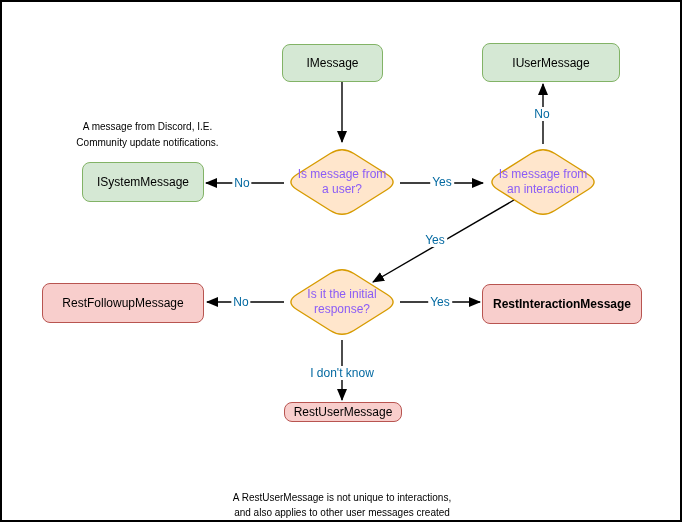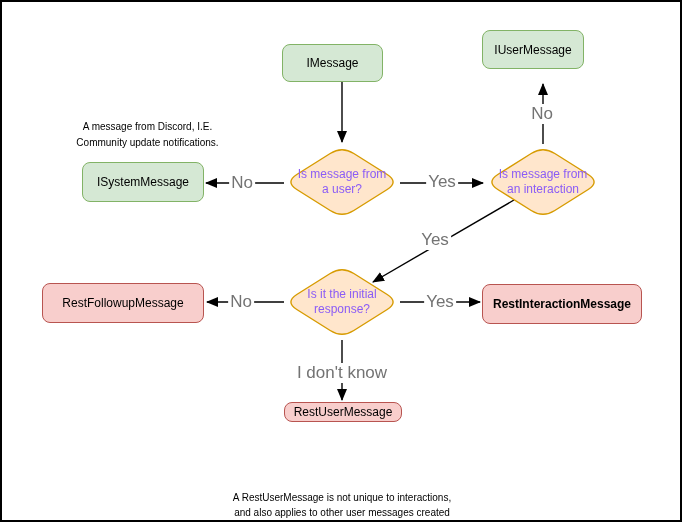--- a/index.html
+++ b/index.html
@@ -77,23 +77,23 @@
     text-align: center;
     font-size: 12px;
     line-height: 15px;
     color: #8b5cf6;
   }
   .edge-label {
     position: absolute;
     transform: translate(-50%, -50%);
     background: var(--background, #ffffff);
     padding: 0 2px;
-    font-size: 17px;
+    font-size: 12px;
     white-space: nowrap;
-    color: #737373;
+    color: #0369a1;
   }
   .note {
     position: absolute;
     text-align: center;
     font-size: 10px;
     line-height: 16px;
     white-space: pre-line;
     color: #000000;
   }
   .note.bottom {
@@ -117,21 +117,21 @@
     <line x1="398" y1="181" x2="481" y2="181" marker-end="url(#arrow)"></line>
     <line x1="541" y1="142" x2="541" y2="82" marker-end="url(#arrow)"></line>
     <line x1="512" y1="198" x2="371" y2="280" marker-end="url(#arrow)"></line>
     <line x1="282" y1="300" x2="205" y2="300" marker-end="url(#arrow)"></line>
     <line x1="398" y1="300" x2="478" y2="300" marker-end="url(#arrow)"></line>
     <line x1="340" y1="338" x2="340" y2="398" marker-end="url(#arrow)"></line>
   </svg>
 
   <div class="node green" style="left:280px; top:42px; width:101px; height:38px;">IMessage</div>
 
-  <div class="node green" style="left:480px; top:28px; width:102px; height:39px;">IUserMessage</div>
+  <div class="node green" style="left:480px; top:41px; width:138px; height:39px;">IUserMessage</div>
 
   <div class="node red" style="left:40px; top:281px; width:162px; height:40px;">RestFollowupMessage</div>
 
   <div class="node green" style="left:80px; top:160px; width:122px; height:40px;">ISystemMessage</div>
 
   <div class="node red" style="left:480px; top:282px; width:160px; height:40px;font-weight:bold;">RestInteractionMessage</div>
 
   <div class="node red" style="left:282px; top:400px; width:118px; height:20px;">RestUserMessage</div>
 
   <div class="diamond" style="left:282px; top:143px;">

